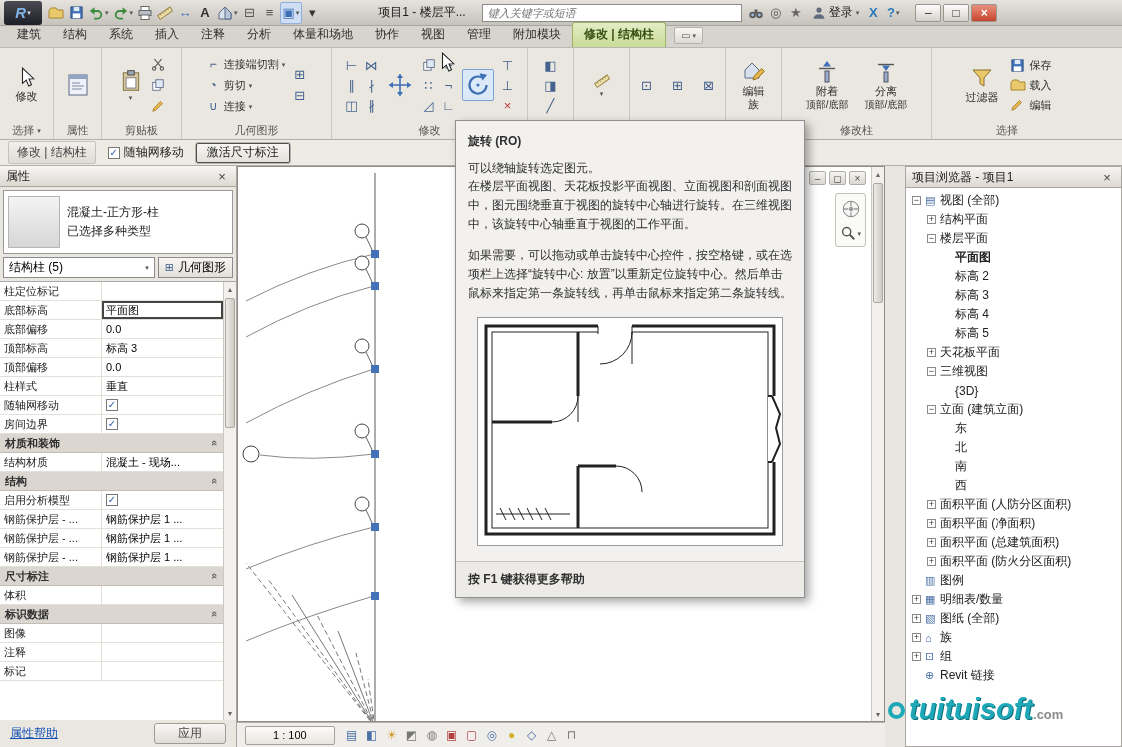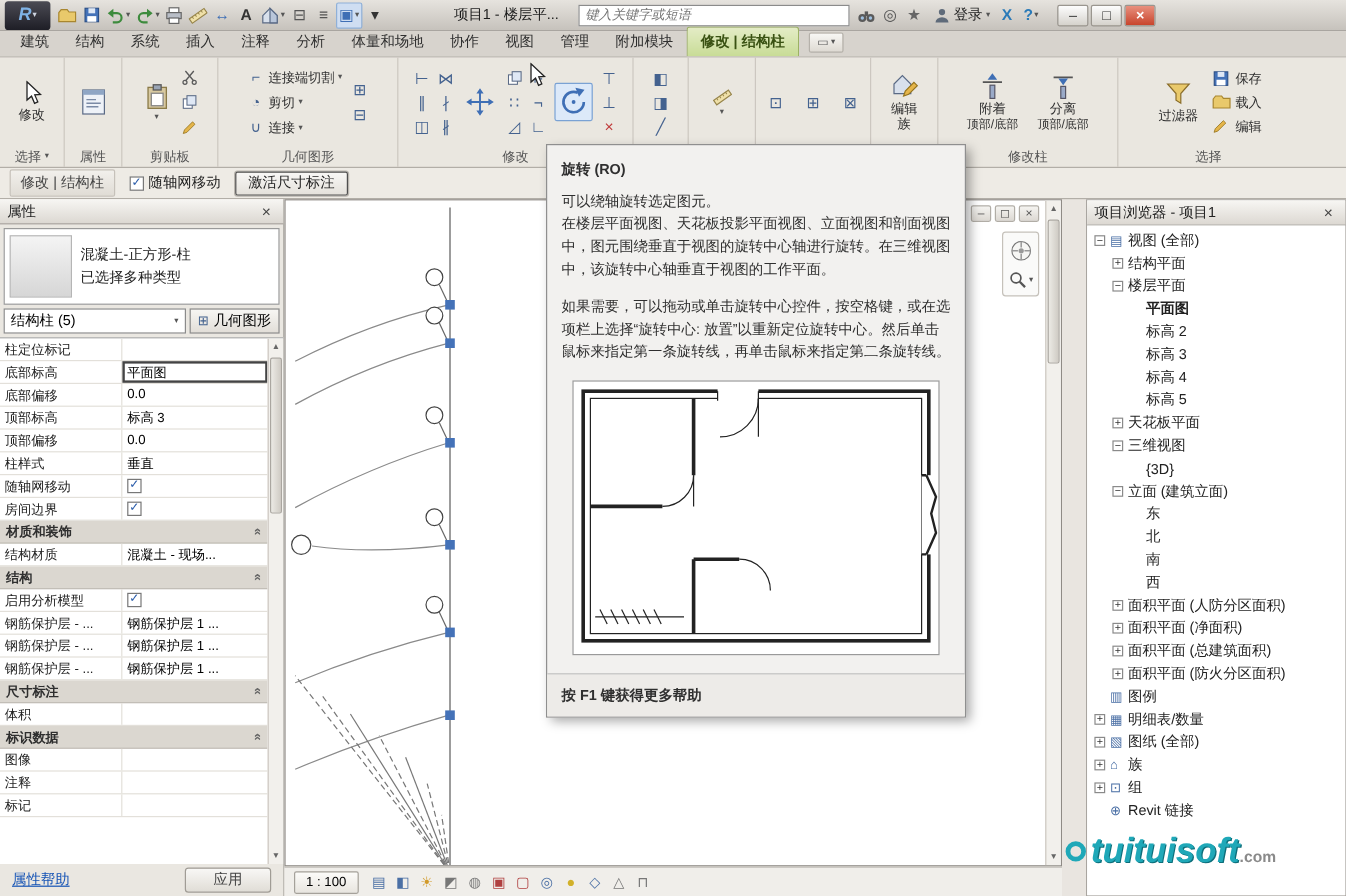--- a/index.html
+++ b/index.html
@@ -13,21 +13,21 @@
   .appbtn { width:38px; height:24px; background:linear-gradient(#4b4b54,#1e1e26); border-radius:3px;
     display:flex; align-items:center; justify-content:center; gap:1px; flex:none; }
   .applogo { color:#7fb2e5; font-weight:bold; font-style:italic; font-size:15px; }
   .appcaret, .caret { font-size:7px; color:#555; line-height:1; }
   .appbtn .appcaret { color:#cfd6e2; }
   .qat { display:flex; align-items:center; margin-left:4px; }
   .qicon { height:22px; min-width:20px; padding:0 2px; display:flex; align-items:center; justify-content:center; gap:1px; border-radius:2px; font-size:13px; }
   .qicon.active { background:#cfdef2; border:1px solid #8fb0d8; }
   .tb-title { margin-left:56px; color:#1c1c1c; white-space:nowrap; }
   .searchwrap { margin-left:16px; }
-  .searchbox { width:226px; height:18px; border:1px solid #8b8b8b; font-style:italic; color:#555;
+  .searchbox { width:260px; height:18px; border:1px solid #8b8b8b; font-style:italic; color:#555;
     padding:0 5px; font-size:11px; font-family:inherit; }
   .tbicons { display:flex; align-items:center; margin-left:4px; }
   .signin { display:flex; align-items:center; gap:3px; margin-left:6px; color:#222; white-space:nowrap; }
   .winbtns { display:flex; margin-left:10px; }
   .winbtn { width:26px; height:18px; display:flex; align-items:center; justify-content:center;
     background:linear-gradient(#fdfdfd,#d5d2cc); border:1px solid #9a968f; border-radius:2px;
     font-size:12px; color:#333; margin-left:2px; }
   .winbtn.close { background:linear-gradient(#e8907e,#c8442c); color:#fff; font-weight:bold; }
 
   
@@ -127,21 +127,21 @@
   .docbtn { width:17px; height:14px; display:flex; align-items:center; justify-content:center; font-size:10px;
     color:#555; background:linear-gradient(#f5f4f1,#dcd8d2); border:1px solid #b1ada6; border-radius:2px; }
   .navbar { position:absolute; top:26px; right:18px; display:flex; flex-direction:column; align-items:center;
     gap:4px; background:rgba(250,250,248,.92); border:1px solid #c5c1ba; border-radius:3px; padding:4px 3px; }
   .navbtn { display:flex; align-items:center; justify-content:center; gap:1px; padding:1px; }
   .cscroll { position:absolute; right:0; top:0; bottom:0; width:13px; background:#f2f0ec; border-left:1px solid #ccc8c1; }
 
   
   .viewbar { position:absolute; left:237px; top:722px; width:648px; height:25px; background:#f0eeea;
     border-top:1px solid #b5b1ab; display:flex; align-items:center; gap:3px; padding:0 8px; }
-  .scalebtn { height:19px; display:flex; align-items:center; padding:0 9px; border:1px solid #a5a19a;
+  .scalebtn { height:19px; display:flex; align-items:center; padding:0 27px; border:1px solid #a5a19a;
     background:linear-gradient(#fcfbf9,#e8e5df); font-size:11px; border-radius:2px; white-space:nowrap; }
   .vicons { display:flex; gap:2px; margin-left:5px; }
   .vicon { width:18px; height:18px; display:flex; align-items:center; justify-content:center; font-size:12px; }
 
   
   .browser { position:absolute; left:905px; top:166px; width:217px; height:581px; background:#fff;
     border:1px solid #a9a5a0; display:flex; flex-direction:column; }
   .tree { flex:1; overflow:hidden; background:#fff; padding-top:3px; }
   .trow { height:19px; display:flex; align-items:center; font-size:12px; color:#222; white-space:nowrap; }
   .toggle { width:9px; height:9px; border:1px solid #8a8a8a; margin-right:4px; font-size:9px; line-height:7px;

